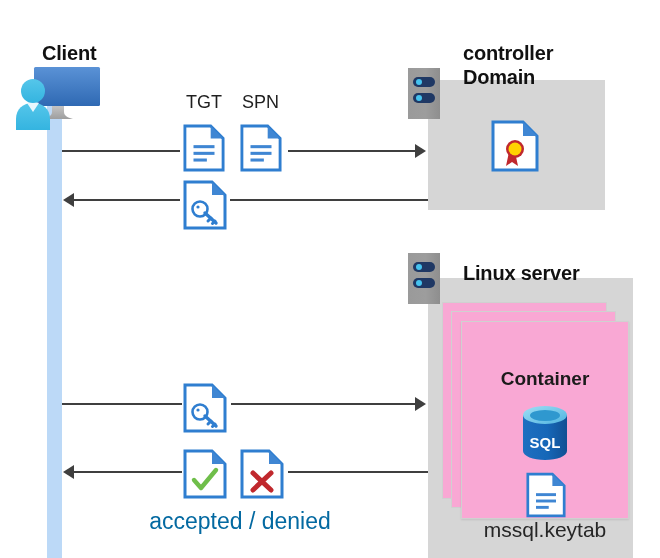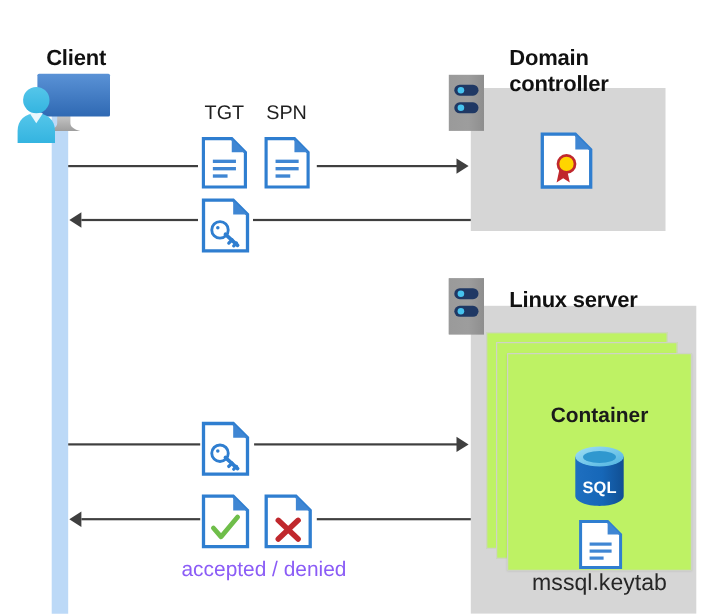--- a/index.html
+++ b/index.html
@@ -8,21 +8,21 @@
     font-family:"Liberation Sans","DejaVu Sans",sans-serif;
     color:#1a1a1a;
   }
   .abs{position:absolute;margin-top:20px;}
 
   
   .title{
     font-weight:bold;font-size:20px;color:#111111;line-height:1.18;
     letter-spacing:-0.2px;
   }
-  .caption{font-size:19px;color:#8b5cf6;}
+  .caption{font-size:23px;color:#0369a1;}
   .card-title{font-weight:bold;font-size:19px;color:#1b1b1b;}
   .small-label{font-size:18px;color:#1f1f1f;}
   .doc-caption{font-size:21px;color:#262626;}
 
   
   .lifeline{
     left:47px;top:72px;width:15px;height:486px;
     background:#bcd9f7;
   }
 
@@ -41,21 +41,21 @@
   .rack .bar:after{
     content:"";position:absolute;left:3px;top:2px;width:6px;height:6px;
     border-radius:50%;background:#46c3ef;
   }
   .rack .b1{top:9px;}
   .rack .b2{top:25px;}
 
   
   .cardstack{width:185px;height:215px;}
   .card{
-    position:absolute;background:#bef264;border:1px solid #d0d0d0;
+    position:absolute;background:#f9a8d4;border:1px solid #d0d0d0;
   }
   .card.c1{left:0;top:0;width:163px;height:195px;}
   .card.c2{left:9px;top:9px;width:163px;height:195px;}
   .card.c3{left:19px;top:19px;width:166px;height:196px;
            box-shadow:0 1px 2px rgba(0,0,0,0.10);}
 
   
   .ln{background:#3f3f3f;height:2px;}
   .arrow-r{
     width:0;height:0;
@@ -114,22 +114,22 @@
     </svg>
   </div>
 </div>
 
 <div class="abs" style="left:408px;top:2px;width:210px;height:60px;">
   <div class="abs rack" style="left:0px;top:26px;">
     <div class="bar b1"></div>
     <div class="bar b2"></div>
   </div>
   <div class="abs title" style="left:55px;top:0px;">
+    <div>controller</div>
     <div>Domain</div>
-    <div>controller</div>
   </div>
 </div>
 
 <div class="abs" style="left:491px;top:100px;">
   <svg width="48" height="52" viewBox="0 0 48 52">
     <path d="M2 2 h30 l14 14 v34 h-44 z" fill="#ffffff" stroke="#2f7ed0" stroke-width="3"></path>
     <path d="M32 2 l14 14 h-14 z" fill="#3f86d3"></path>
 
     <path d="M18 32 l-3 14 l6 -4 l6 4 l-3 -14 z" fill="#c0282d"></path>
     <circle cx="24" cy="29" r="9" fill="#c0282d"></circle>

